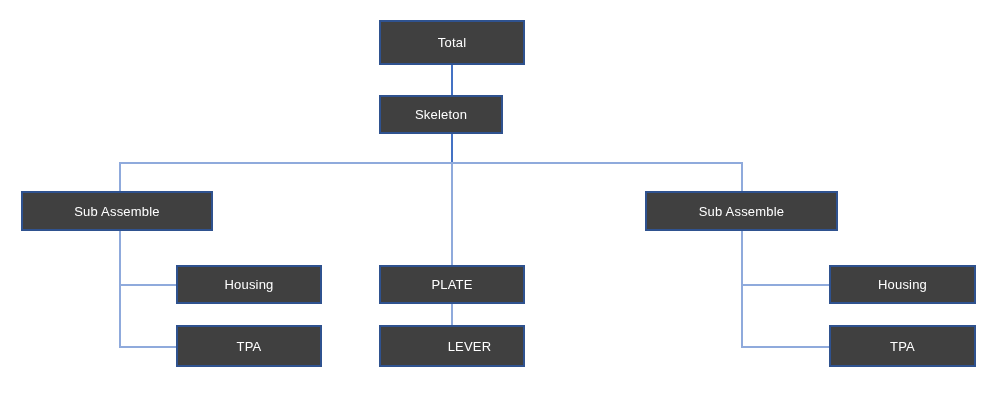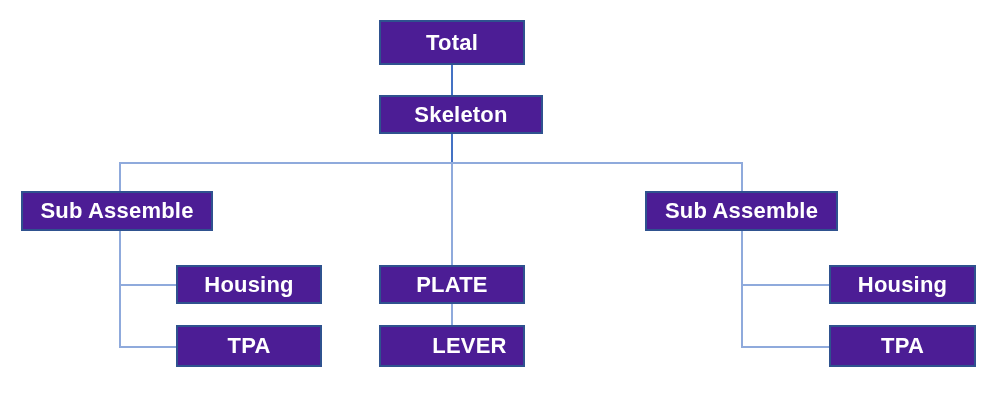--- a/index.html
+++ b/index.html
@@ -11,25 +11,25 @@
     position: relative;
     width: 1005px;
     height: 420px;
     background: #ffffff;
     overflow: hidden;
     font-family: "Liberation Sans", sans-serif;
   }
   .node {
     position: absolute;
     box-sizing: border-box;
-    background: #4c1d95;
+    background: #404040;
     border: 2px solid #2F528F;
     color: #ffffff;
-    font-weight: bold;
-    font-size: 22px;
+    font-weight: normal;
+    font-size: 13px;
     letter-spacing: 0.2px;
     display: flex;
     align-items: center;
     justify-content: center;
     text-align: center;
     line-height: 1;
     z-index: 3;
     white-space: nowrap;
   }
   .conn {
@@ -71,21 +71,21 @@
   <div class="conn v light" style="left:741px; top:230px; height:118px;"></div>
 
   <div class="conn h light" style="left:741px; top:284px; width:89px;"></div>
 
   <div class="conn h light" style="left:741px; top:346px; width:89px;"></div>
 
   <div class="node" style="left:379px; top:20px; width:146px; height:45px;">
     <span>Total</span>
   </div>
 
-  <div class="node" style="left:379px; top:95px; width:164px; height:39px;">
+  <div class="node" style="left:379px; top:95px; width:124px; height:39px;">
     <span>Skeleton</span>
   </div>
 
   <div class="node" style="left:21px; top:191px; width:192px; height:40px;">
     <span>Sub Assemble</span>
   </div>
 
   <div class="node" style="left:176px; top:265px; width:146px; height:39px;">
     <span>Housing</span>
   </div>

